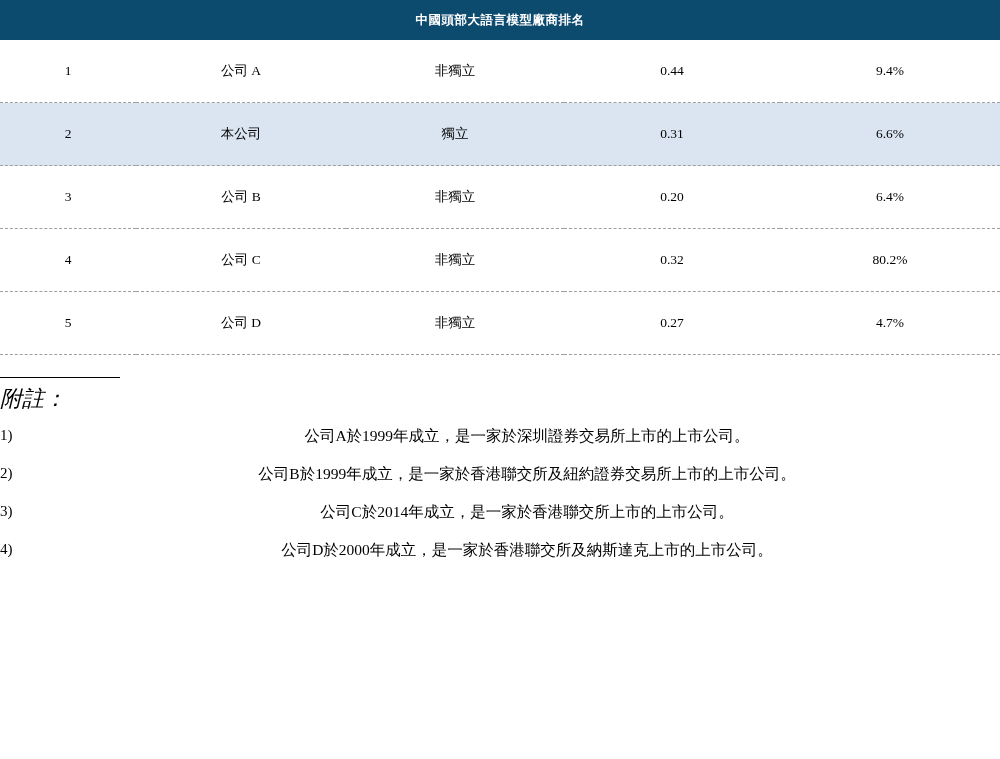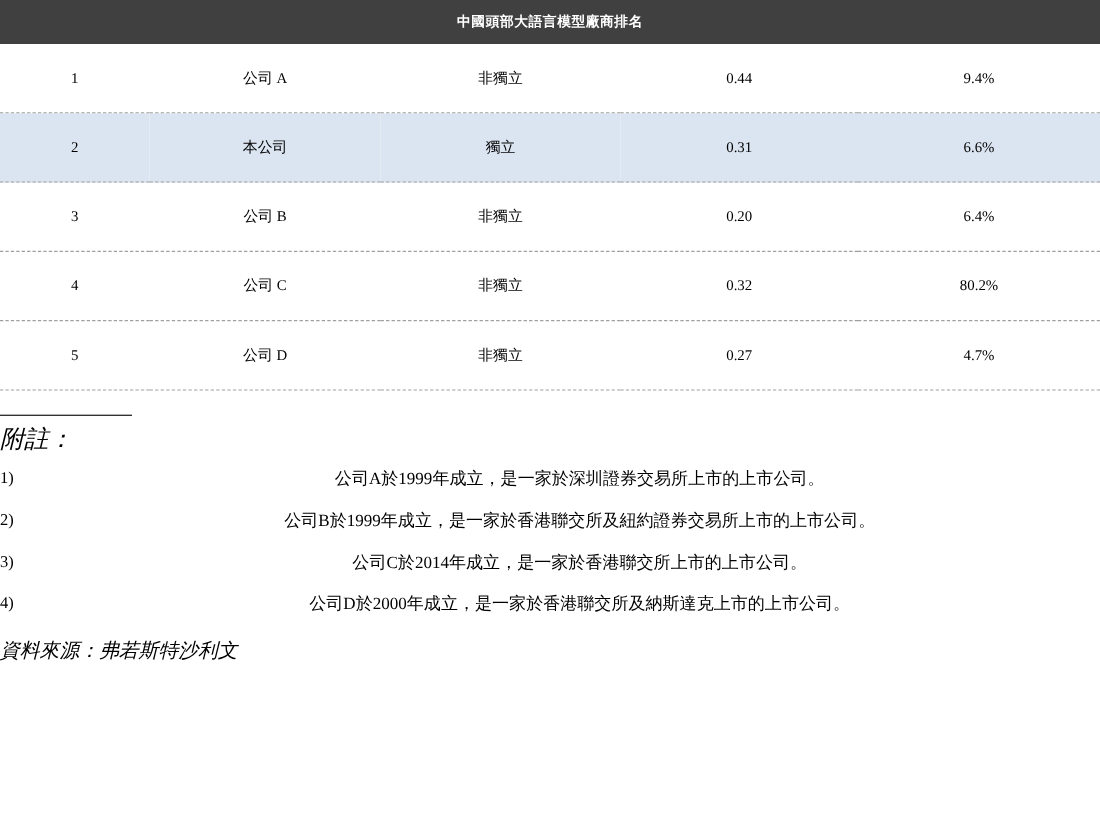--- a/index.html
+++ b/index.html
@@ -41,21 +41,21 @@
   table.main {
     border-collapse: collapse;
     width: 1000px;
     table-layout: fixed;
   }
   table.main td, table.main th {
     padding: 0;
     margin: 0;
   }
   .band-title {
-    background: #404040;
+    background: #0c4a6e;
     color: #ffffff;
     text-align: center;
     font-size: 12.5px;
     font-weight: bold;
     height: 40px;
     vertical-align: middle;
     letter-spacing: 0.5px;
   }
   .hdr {
     background: #5b9bd5;
@@ -203,16 +203,15 @@
     </div>
     <div class="note-item">
       <div class="note-num">3)</div>
       <div class="note-text">公司C於2014年成立，是一家於香港聯交所上市的上市公司。</div>
     </div>
     <div class="note-item">
       <div class="note-num">4)</div>
       <div class="note-text">公司D於2000年成立，是一家於香港聯交所及納斯達克上市的上市公司。</div>
     </div>
 
-    <div class="source">資料來源：弗若斯特沙利文</div>
   </div>
 
 </div>
 
 </body></html>

